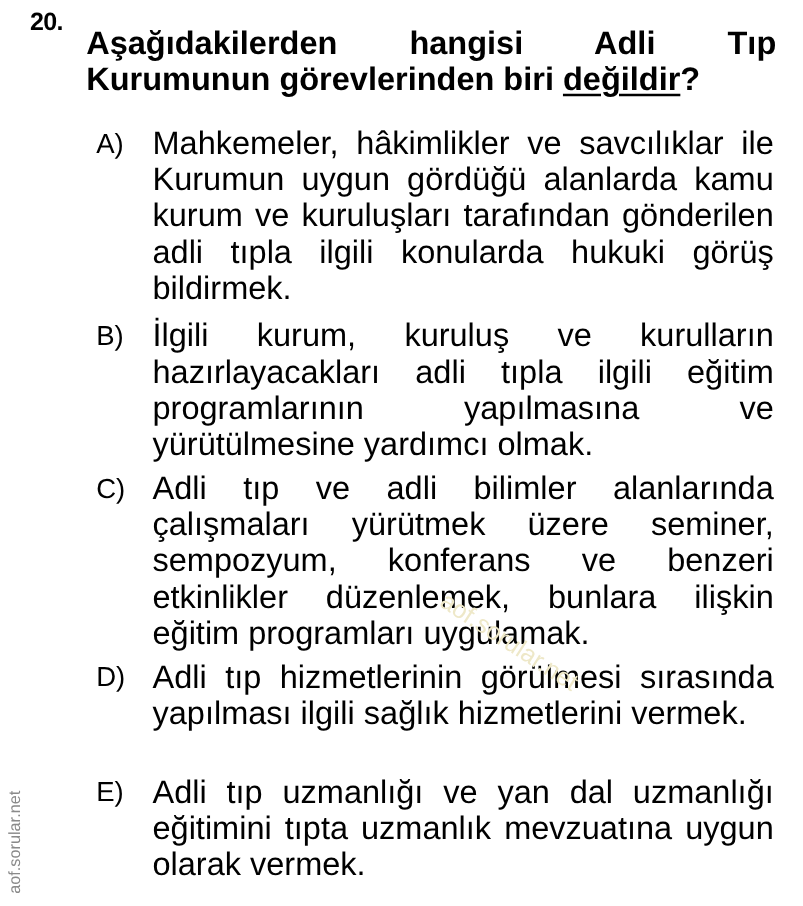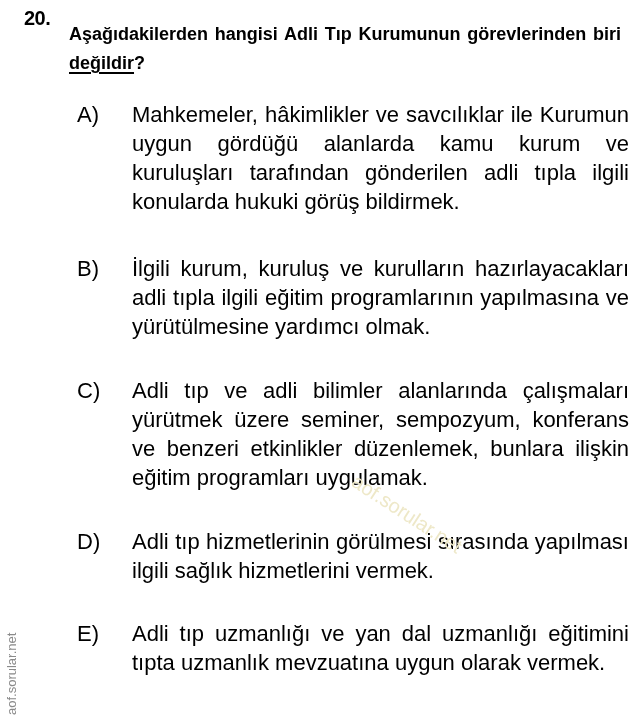--- a/index.html
+++ b/index.html
@@ -28,21 +28,21 @@
       font-size: 20px;
       font-weight: bold;
       line-height: 29px;
       letter-spacing: -0.5px;
     }
     .q-stem {
       position: absolute;
       left: 69px;
       top: 20px;
       width: 552px;
-      font-size: 18px;
+      font-size: 26px;
       font-weight: bold;
       line-height: 29px;
       text-align: justify;
       text-align-last: left;
     }
     .q-stem .emph {
       text-decoration: underline;
       text-decoration-thickness: 2px;
       text-underline-offset: 3px;
     }
@@ -56,25 +56,24 @@
       left: 77px;
       top: 0;
       font-size: 22px;
       line-height: 29px;
     }
     .opt-text {
       position: absolute;
       left: 122px;
       top: 0;
       width: 497px;
-      font-size: 22px;
+      font-size: 26px;
       line-height: 29px;
       text-align: justify;
       text-align-last: left;
-      margin-left: 10px;
     }
     .watermark-diag {
       position: absolute;
       left: 360px;
       top: 470px;
       font-size: 20px;
       color: #eee8c8;
       transform: rotate(33deg);
       transform-origin: left top;
       white-space: nowrap;

